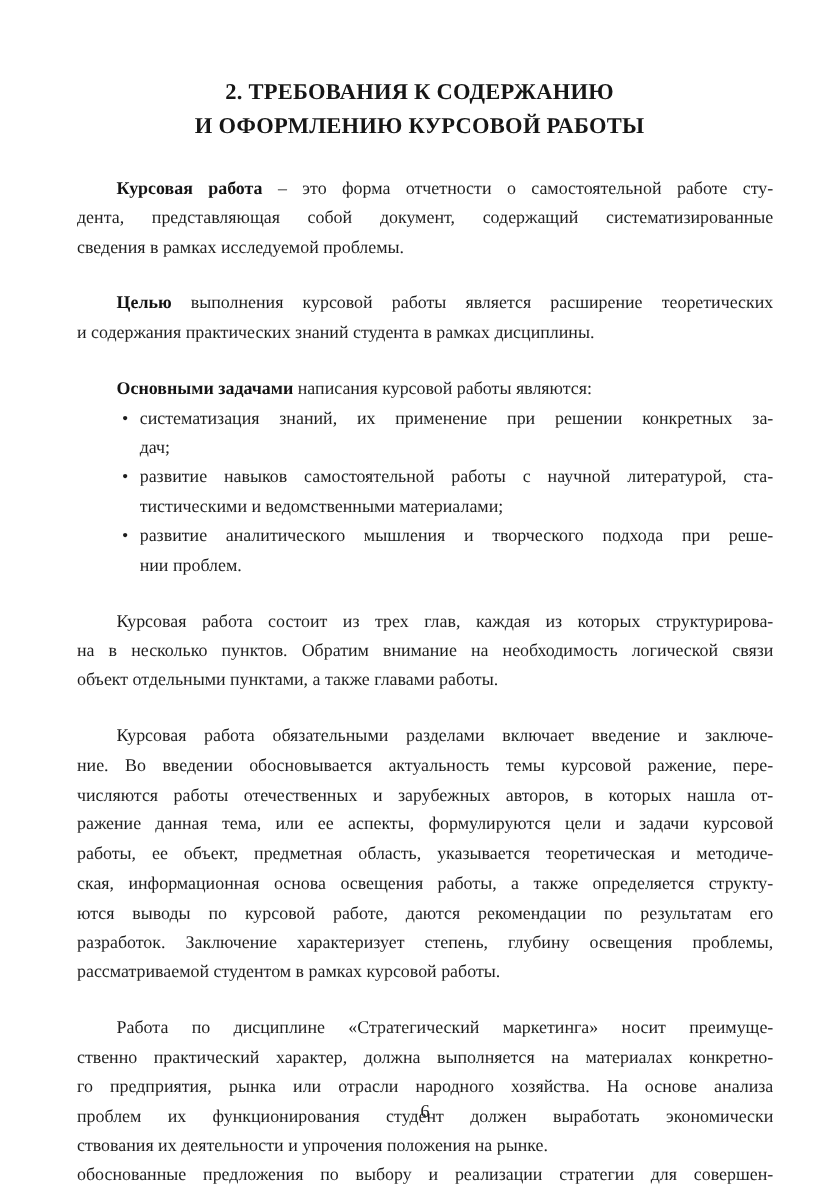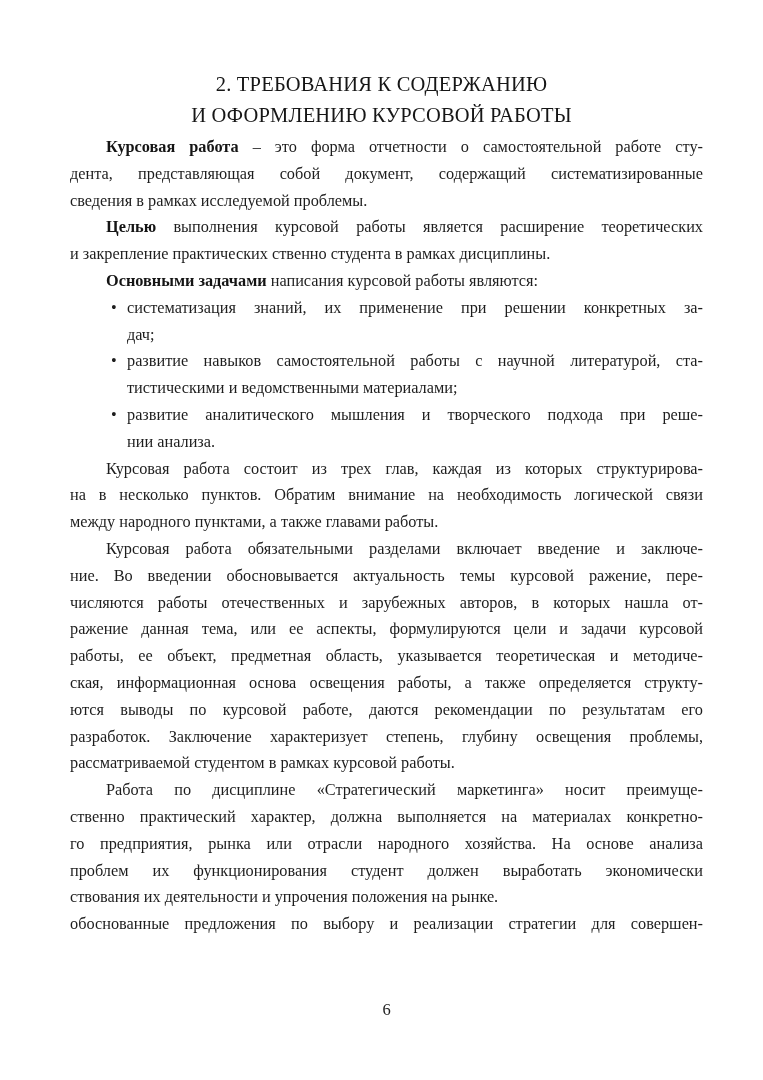--- a/index.html
+++ b/index.html
@@ -15,21 +15,21 @@
     background: #ffffff;
     color: #1d1d1d;
     font-family: "Liberation Serif", "DejaVu Serif", serif;
   }
   .doc-title {
     position: absolute;
     top: 69px;
     left: 0;
     width: 100%;
     text-align: center;
-    font-weight: 400;
+    font-weight: 700;
     font-size: 20.5px;
     line-height: 31px;
     letter-spacing: 0.2px;
     color: #161616;
   }
   .content {
     position: absolute;
     top: 134px;
     left: 70px;
     width: 633px;
@@ -39,20 +39,21 @@
   .para { margin: 0; }
   .line {
     text-align: justify;
     text-align-last: justify;
   }
   .line.para-last {
     text-align-last: left;
   }
   .line.indent {
     padding-left: 36px;
+    margin-top: 24px;
   }
   .line.bullet-line {
     padding-left: 57px;
     position: relative;
   }
   .bullet-marker {
     position: absolute;
     left: 41px;
     top: 0;
   }
@@ -78,41 +79,41 @@
   </div>
 
   <div class="content">
       <div class="para">
         <div class="line indent"><strong>Курсовая работа</strong> – это форма отчетности о самостоятельной работе сту-</div>
         <div class="line">дента, представляющая собой документ, содержащий систематизированные</div>
         <div class="line para-last">сведения в рамках исследуемой проблемы.</div>
       </div>
       <div class="para">
         <div class="line indent"><strong>Целью</strong> выполнения курсовой работы является расширение теоретических</div>
-        <div class="line para-last">и закрепление практических ственно студента в рамках дисциплины.</div>
+        <div class="line para-last">и содержания практических знаний студента в рамках дисциплины.</div>
       </div>
       <div class="para">
         <div class="line indent para-last"><strong>Основными задачами</strong> написания курсовой работы являются:</div>
       </div>
       <div class="para">
         <div class="line bullet-line"><span class="bullet-marker">•</span>систематизация знаний, их применение при решении конкретных за-</div>
         <div class="line bullet-line para-last">дач;</div>
       </div>
       <div class="para">
         <div class="line bullet-line"><span class="bullet-marker">•</span>развитие навыков самостоятельной работы с научной литературой, ста-</div>
         <div class="line bullet-line para-last">тистическими и ведомственными материалами;</div>
       </div>
       <div class="para">
         <div class="line bullet-line"><span class="bullet-marker">•</span>развитие аналитического мышления и творческого подхода при реше-</div>
-        <div class="line bullet-line para-last">нии анализа.</div>
+        <div class="line bullet-line para-last">нии проблем.</div>
       </div>
       <div class="para">
         <div class="line indent">Курсовая работа состоит из трех глав, каждая из которых структурирова-</div>
         <div class="line">на в несколько пунктов. Обратим внимание на необходимость логической связи</div>
-        <div class="line para-last">между народного пунктами, а также главами работы.</div>
+        <div class="line para-last">объект отдельными пунктами, а также главами работы.</div>
       </div>
       <div class="para">
         <div class="line indent">Курсовая работа обязательными разделами включает введение и заключе-</div>
         <div class="line">ние. Во введении обосновывается актуальность темы курсовой ражение, пере-</div>
         <div class="line">числяются работы отечественных и зарубежных авторов, в которых нашла от-</div>
         <div class="line">ражение данная тема, или ее аспекты, формулируются цели и задачи курсовой</div>
         <div class="line">работы, ее объект, предметная область, указывается теоретическая и методиче-</div>
         <div class="line">ская, информационная основа освещения работы, а также определяется структу-</div>
         <div class="line">ются выводы по курсовой работе, даются рекомендации по результатам его</div>
         <div class="line">разработок. Заключение характеризует степень, глубину освещения проблемы,</div>

